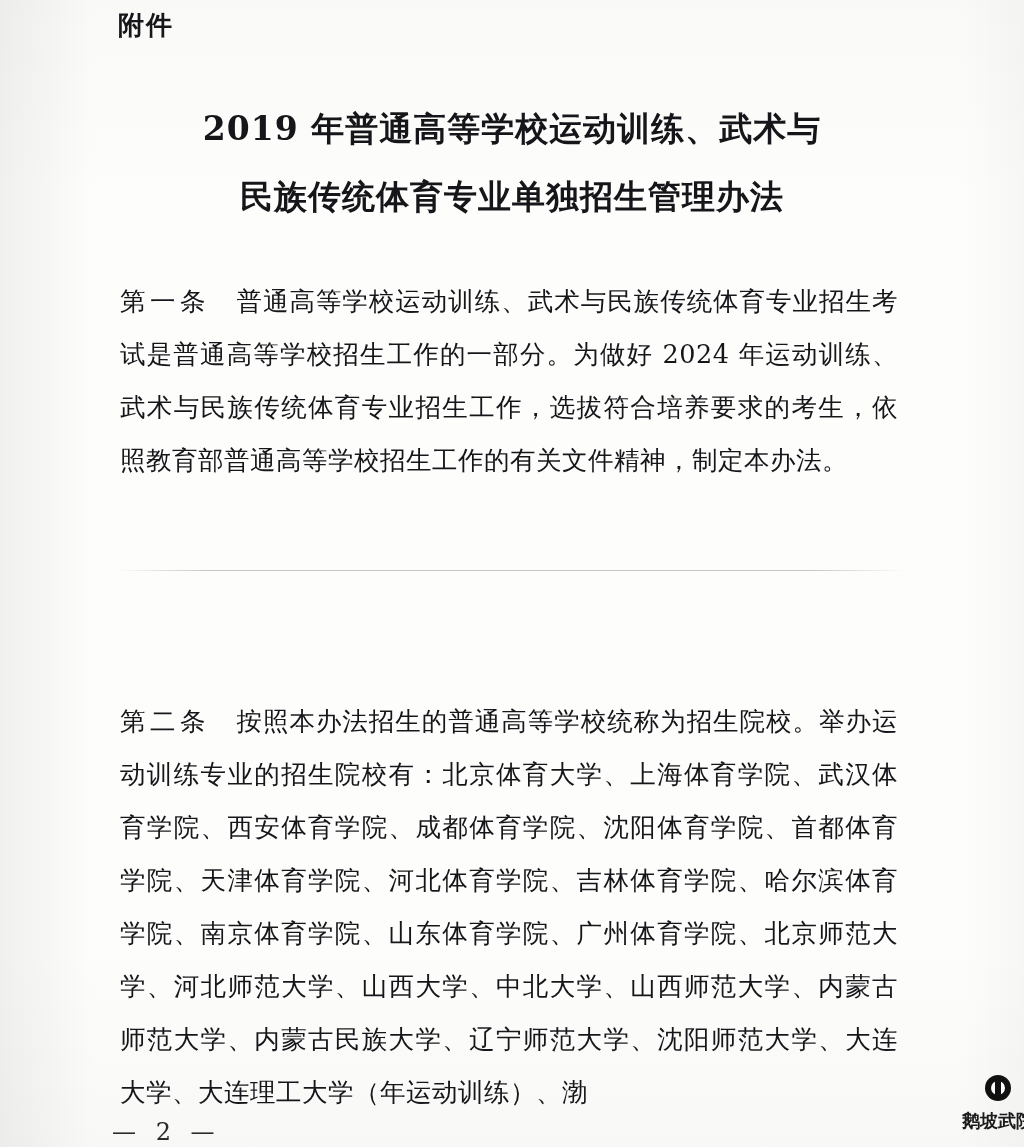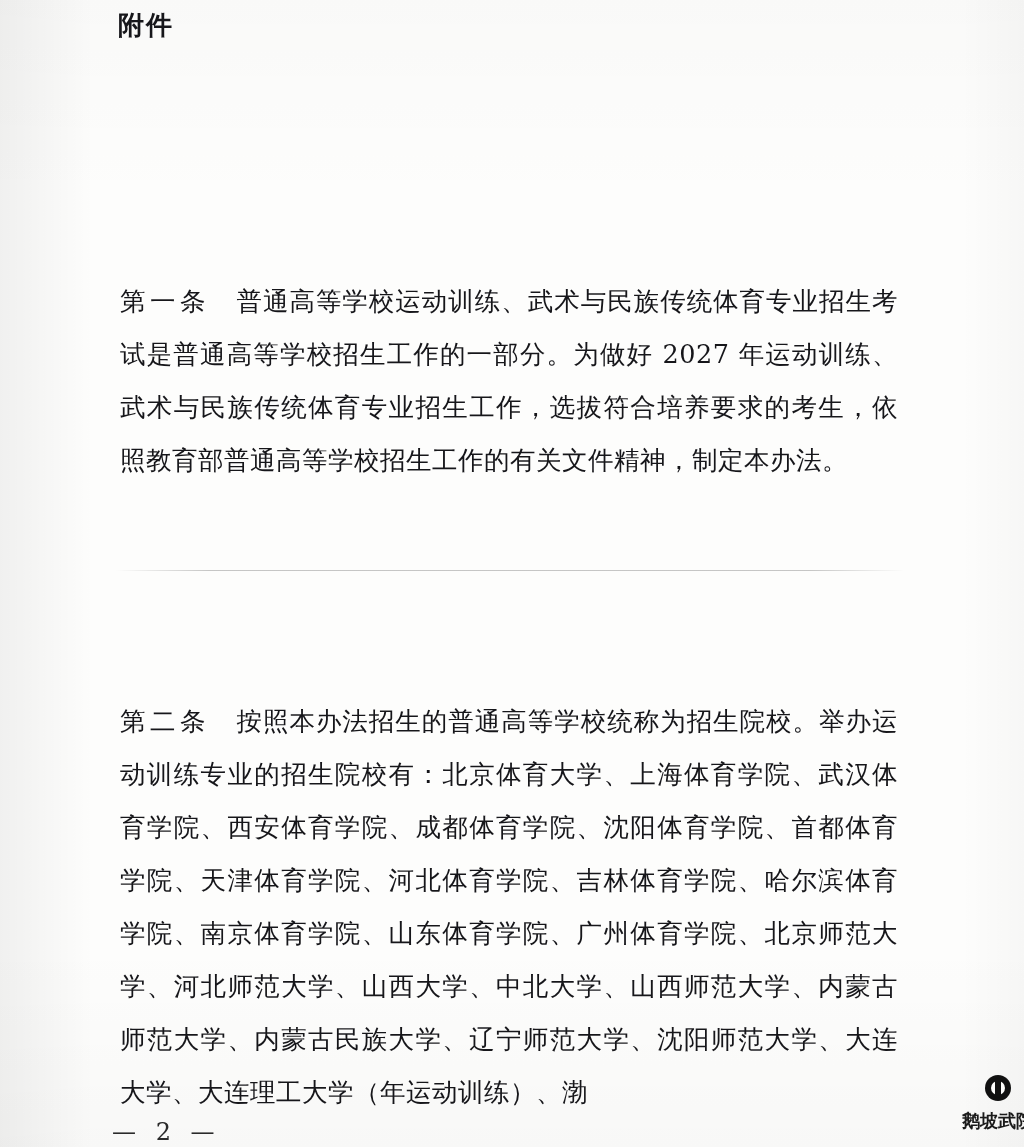--- a/index.html
+++ b/index.html
@@ -161,23 +161,27 @@
   }
   .wm-text { white-space: nowrap; }
 </style>
 </head>
 <body>
 
 <div class="page">
 
   <div class="attachment">附件</div>
 
+  <div class="doc-title">
+    <span class="line1">2019 年普通高等学校运动训练、武术与</span>
+    <span class="line2">民族传统体育专业单独招生管理办法</span>
+  </div>
 
   <div class="body-block" id="article-1">
-    <span class="art-num">第一条</span><span class="gap"></span><span>普通高等学校运动训练、武术与民族传统体育专业招生考试是普通高等学校招生工作的一部分。为做好 2027 年运动训练、武术与民族传统体育专业招生工作，选拔符合培养要求的考生，依照教育部普通高等学校招生工作的有关文件精神，制定本办法。</span>
+    <span class="art-num">第一条</span><span class="gap"></span><span>普通高等学校运动训练、武术与民族传统体育专业招生考试是普通高等学校招生工作的一部分。为做好 2024 年运动训练、武术与民族传统体育专业招生工作，选拔符合培养要求的考生，依照教育部普通高等学校招生工作的有关文件精神，制定本办法。</span>
   </div>
 
   <div class="divider"></div>
 
 
   <div class="body-block" id="article-2">
     <span class="art-num">第二条</span><span class="gap"></span><span>按照本办法招生的普通高等学校统称为招生院校。举办运动训练专业的招生院校有：北京体育大学、上海体育学院、武汉体育学院、西安体育学院、成都体育学院、沈阳体育学院、首都体育学院、天津体育学院、河北体育学院、吉林体育学院、哈尔滨体育学院、南京体育学院、山东体育学院、广州体育学院、北京师范大学、河北师范大学、山西大学、中北大学、山西师范大学、内蒙古师范大学、内蒙古民族大学、辽宁师范大学、沈阳师范大学、大连大学、大连理工大学（年运动训练）、渤</span>
   </div>
 
   <div class="page-number">— 2 —</div>

